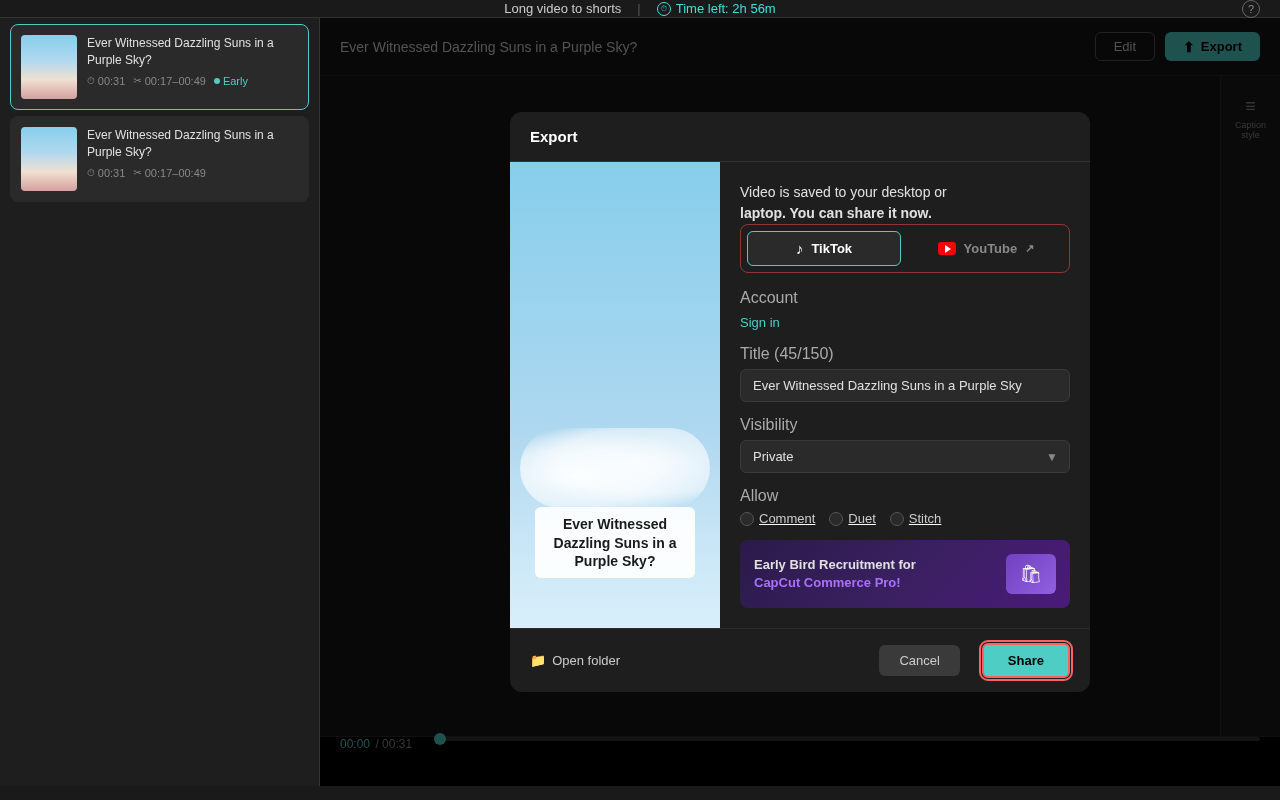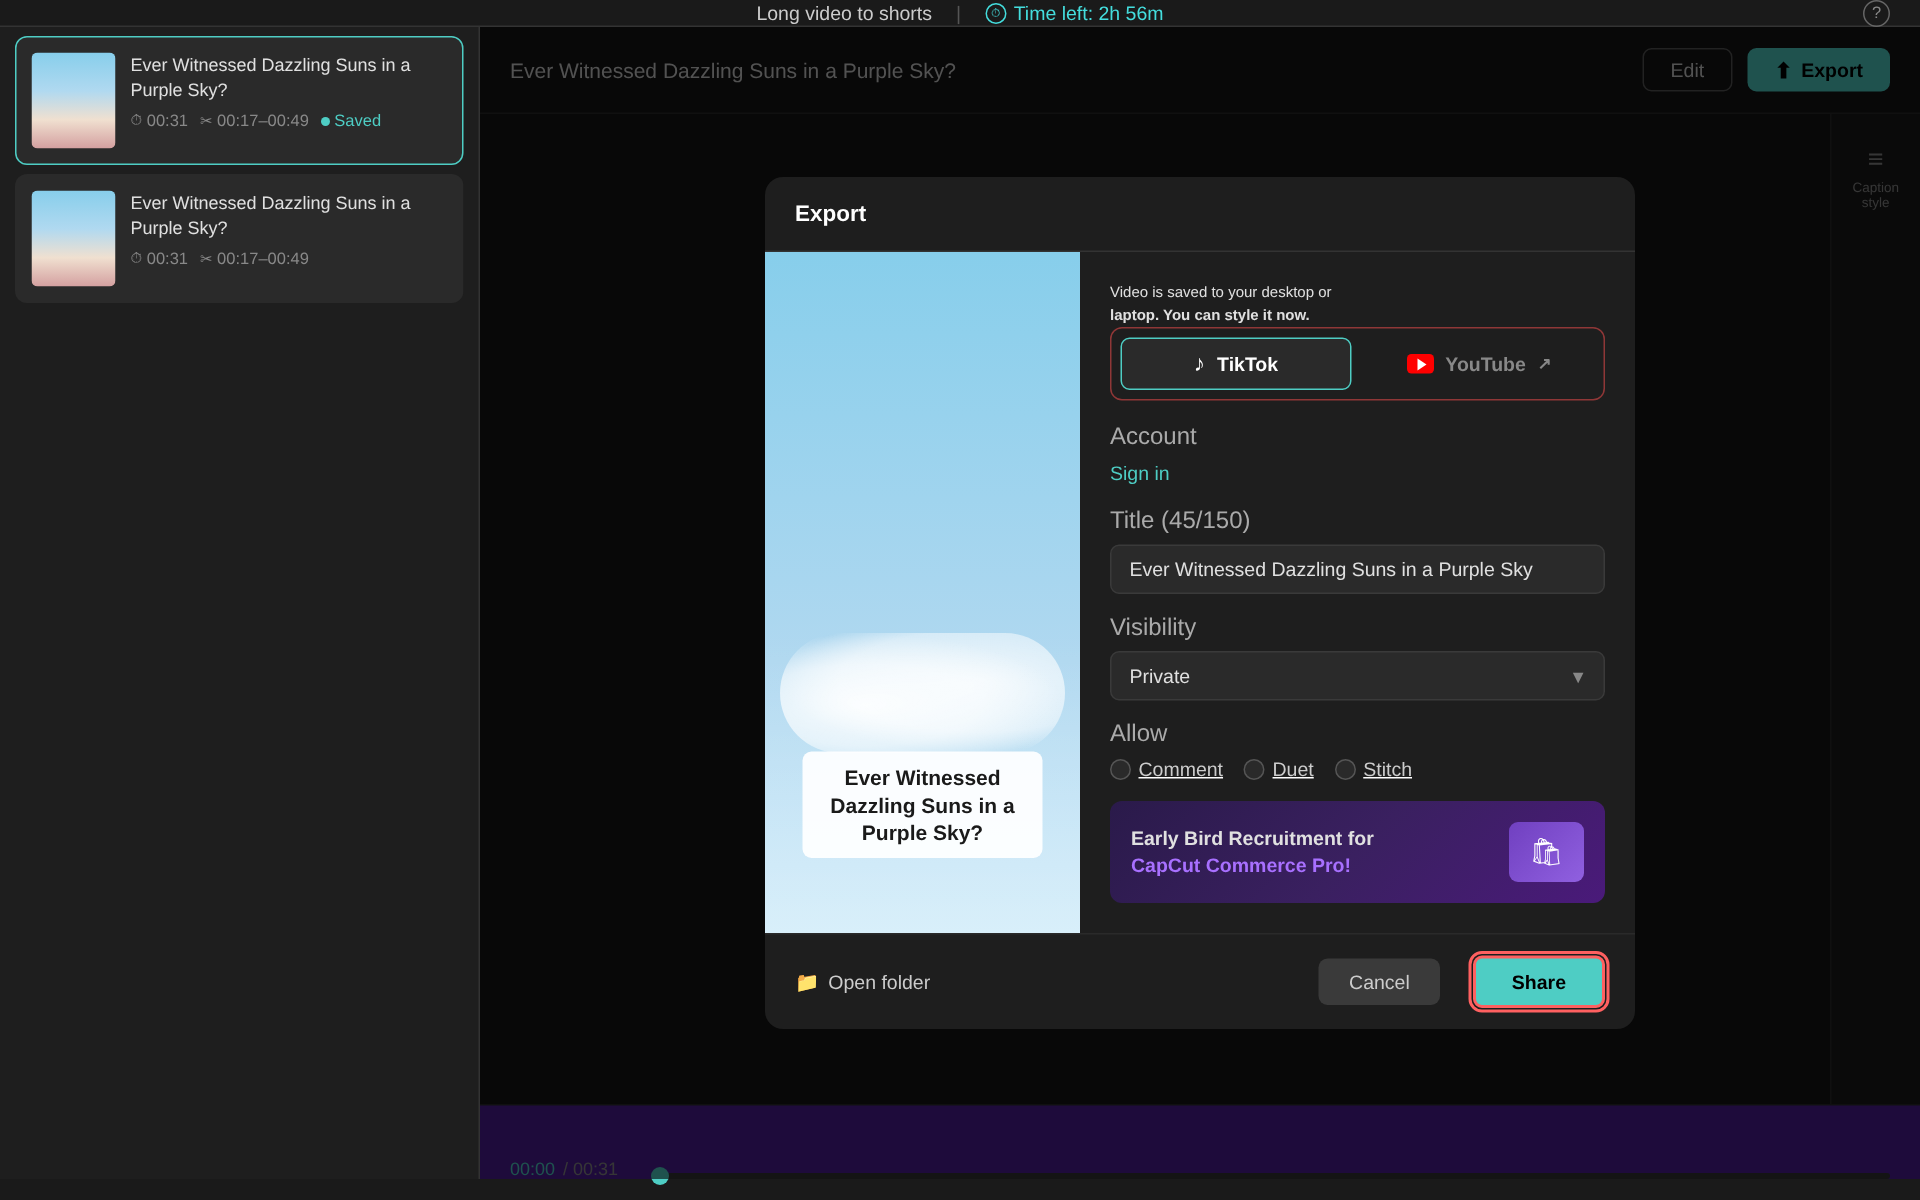--- a/index.html
+++ b/index.html
@@ -254,24 +254,24 @@
     }
     .right-panel-label {
       font-size: 9px;
       color: #888;
       text-align: center;
     }
 
     
     .timeline {
       height: 50px;
-      background: #4c1d95;
+      background: #000000;
       border-top: 1px solid #2a2a2a;
       display: flex;
-      align-items: flex-end;
+      align-items: flex-start;
       padding: 0 20px;
       gap: 28px;
     }
     .time-display {
       font-size: 12px;
       color: #4ecdc4;
       white-space: nowrap;
     }
     .timeline-bar {
       flex: 1;
@@ -372,21 +372,21 @@
     }
 
     
     .modal-right {
       flex: 1;
       padding: 20px;
       overflow-y: auto;
       background: #1e1e1e;
     }
     .modal-desc {
-      font-size: 10px;
+      font-size: 14px;
       color: #e0e0e0;
       line-height: 1.5;
     }
     .modal-desc strong {
       font-weight: 600;
     }
 
     
     .platform-tabs {
       display: flex;
@@ -631,21 +631,21 @@
           <div class="short-meta-item">
             <span style="font-size:10px;">⏱</span>
             <span>00:31</span>
           </div>
           <div class="short-meta-item">
             <span style="font-size:10px;">✂</span>
             <span>00:17–00:49</span>
           </div>
           <div class="saved-badge">
             <div class="saved-dot"></div>
-            <span>Saved</span>
+            <span>Early</span>
           </div>
         </div>
       </div>
     </div>
 
     <div class="short-item">
       <div class="short-thumb">
         <div class="short-thumb-inner"></div>
       </div>
       <div class="short-info">
@@ -718,21 +718,21 @@
               background:radial-gradient(ellipse at 30% 60%, rgba(255,255,255,0.9) 0%, rgba(255,255,255,0.6) 40%, transparent 70%),
               radial-gradient(ellipse at 70% 40%, rgba(255,255,255,0.8) 0%, rgba(255,255,255,0.5) 50%, transparent 70%);
               border-radius:50px;"></div>
             <div class="modal-video-caption">Ever Witnessed Dazzling Suns in a Purple Sky?</div>
           </div>
 
           <div class="modal-right">
 
             <p class="modal-desc">
               <span>Video is saved to your desktop or</span><br>
-              <strong>laptop. You can style it now.</strong>
+              <strong>laptop. You can share it now.</strong>
             </p>
 
             <div class="platform-tabs">
 
               <button class="platform-tab active">
                 <span class="tiktok-icon">♪</span>
                 <span>TikTok</span>
               </button>
 
               <button class="platform-tab inactive">

